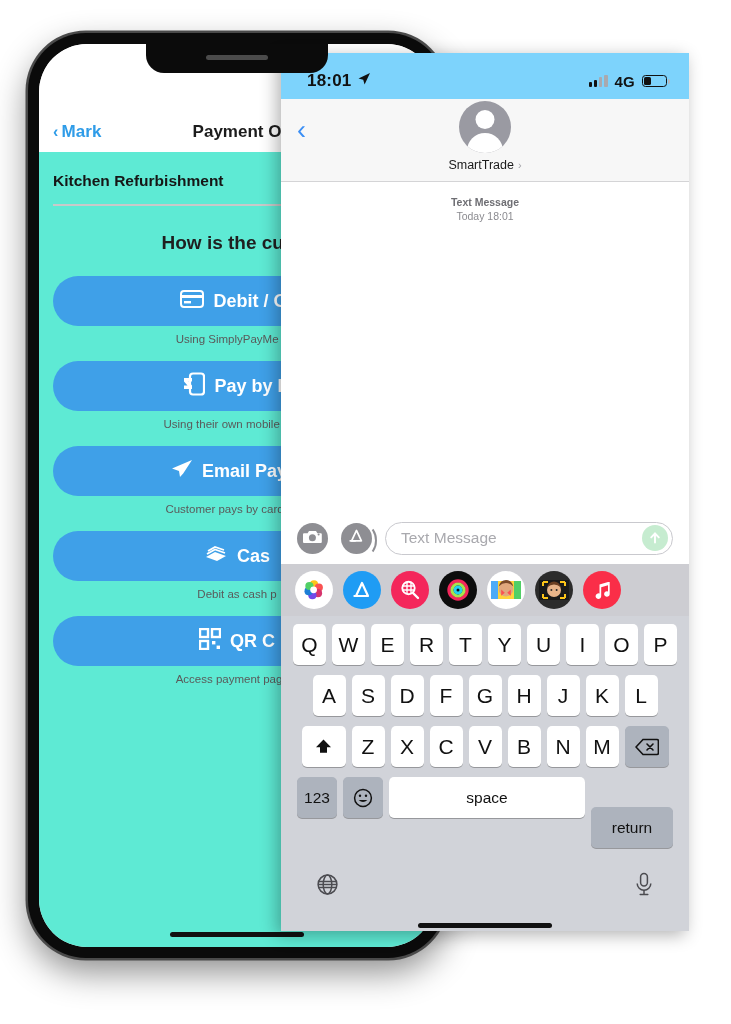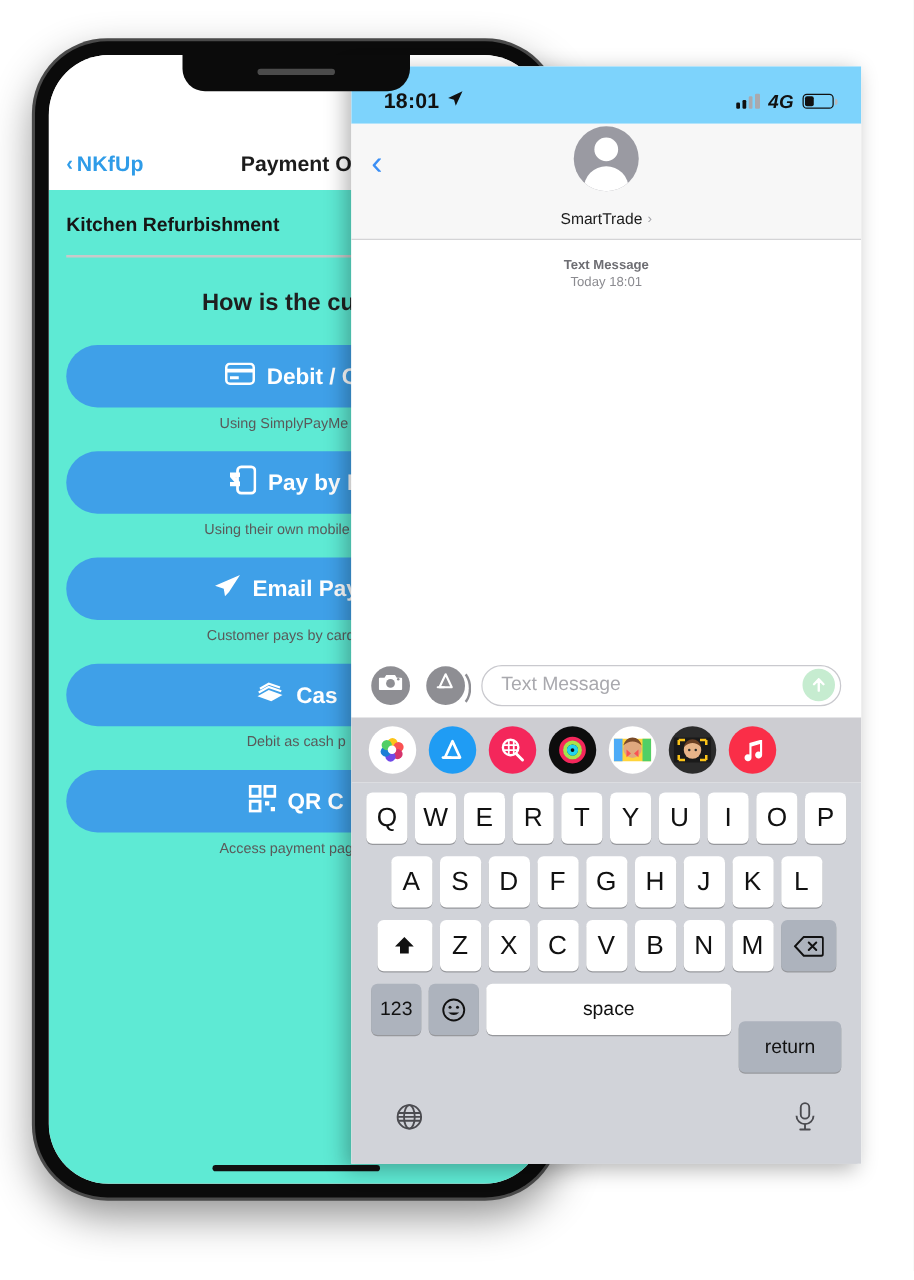--- a/index.html
+++ b/index.html
@@ -91,21 +91,21 @@
   }
 
   
   .statusbar {
     height:46px; background:#7dd3fc;
     display:flex; align-items:center; justify-content:space-between;
     padding: 10px 22px 0 26px;
   }
   .sb-left { display:flex; align-items:center; gap:6px;
     font-size:17px; font-weight:bold; color:#111; letter-spacing:.2px; }
-  .sb-right { display:flex; align-items:center; gap:7px;font-style:italic; }
+  .sb-right { display:flex; align-items:center; gap:7px; }
   .sig { display:flex; align-items:flex-end; gap:2px; height:12px; }
   .sig i { display:block; width:3.2px; background:#a9a9ae; border-radius:1px; }
   .sig i.on { background:#111; }
   .sig i:nth-child(1){height:5px}.sig i:nth-child(2){height:7.5px}
   .sig i:nth-child(3){height:10px}.sig i:nth-child(4){height:12px}
   .net { font-size:15px; font-weight:600; color:#111; letter-spacing:.2px; }
   .batt { position:relative; width:25px; height:12.5px;
     border:1.4px solid #111; border-radius:3.5px; }
   .batt::after { content:''; position:absolute; right:-4px; top:3.6px;
     width:2px; height:5px; background:#b9b9bd; border-radius:0 2px 2px 0; }
@@ -123,21 +123,21 @@
   }
   .avatar-wrap { display:flex; flex-direction:column; align-items:center; }
   .avatar {
     width:52px; height:52px; border-radius:50%;
     background:#9a9aa2; position:relative; overflow:hidden;
   }
   .avatar .head { position:absolute; left:50%; top:9px; transform:translateX(-50%);
     width:19px; height:19px; border-radius:50%; background:#fff; }
   .avatar .body { position:absolute; left:50%; top:32px; transform:translateX(-50%);
     width:36px; height:30px; border-radius:18px 18px 0 0; background:#fff; }
-  .contact-row { display:flex; align-items:center; gap:4px; margin-top:15px; }
+  .contact-row { display:flex; align-items:center; gap:4px; margin-top:5px; }
   .contact-name { font-size:12.5px; color:#1b1b1b; }
   .contact-chev { font-size:11px; color:#a5a5aa; }
 
   
   .convo { background:#fff; height:330px; padding: 13px 0 0 0; position:relative; }
   .stamp { text-align:center; font-size:10.5px; color:#8b8b90; line-height:1.35; }
   .stamp b { color:#6e6e73; font-weight:bold; }
   .bubble {
     margin: 13px 0 0 17px; max-width:282px;
     background:#e8e8ea; border-radius:19px;
@@ -226,21 +226,21 @@
   <div class="back-phone">
     <div class="back-screen">
 
       <div class="notch">
         <div class="notch-speaker"></div>
       </div>
 
       <div class="b-navbar">
         <div class="b-back">
           <span class="chev">‹</span>
-          <span>NKfUp</span>
+          <span>Mark</span>
         </div>
         <div class="b-title">Payment O</div>
       </div>
 
       <div class="b-body">
         <div class="b-job">Kitchen Refurbishment</div>
         <div class="b-rule"></div>
         <div class="b-question">How is the custo</div>
 
         <div class="pay-opt">

